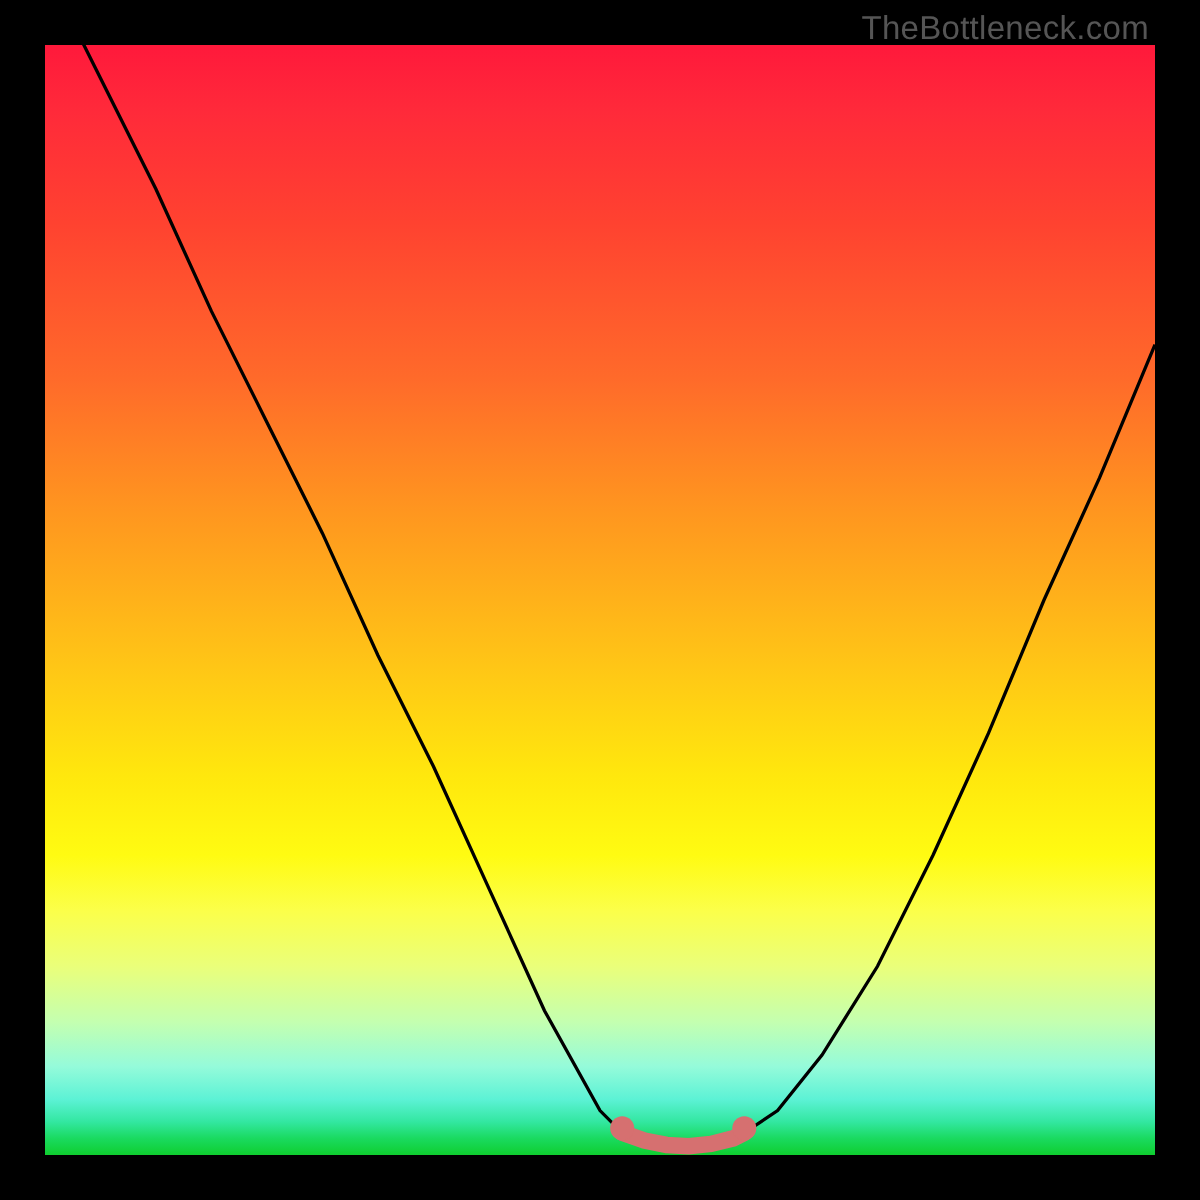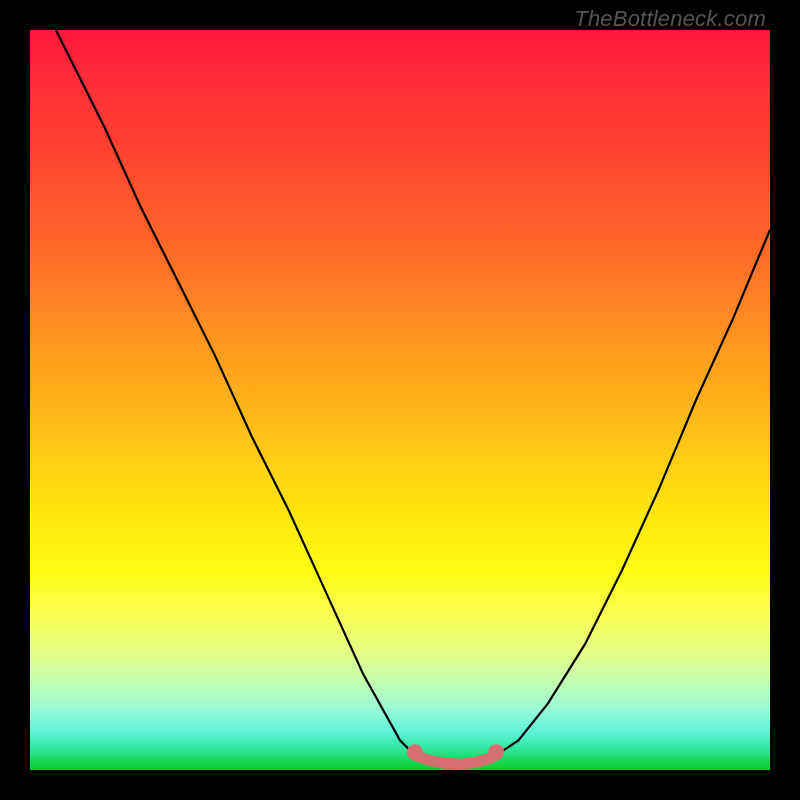--- a/index.html
+++ b/index.html
@@ -36,21 +36,20 @@
   }
   .watermark {
     position: absolute;
     right: 34px;
     top: 6px;
     font-family: Arial, Helvetica, sans-serif;
     font-size: 22px;
     color: #555;
     letter-spacing: 0.2px;
     user-select: none;
-    font-style: italic;
   }
   svg.curve {
     position: absolute;
     left: 0; top: 0;
     width: 740px; height: 740px;
     overflow: visible;
   }
 </style>
 </head>
 <body>

